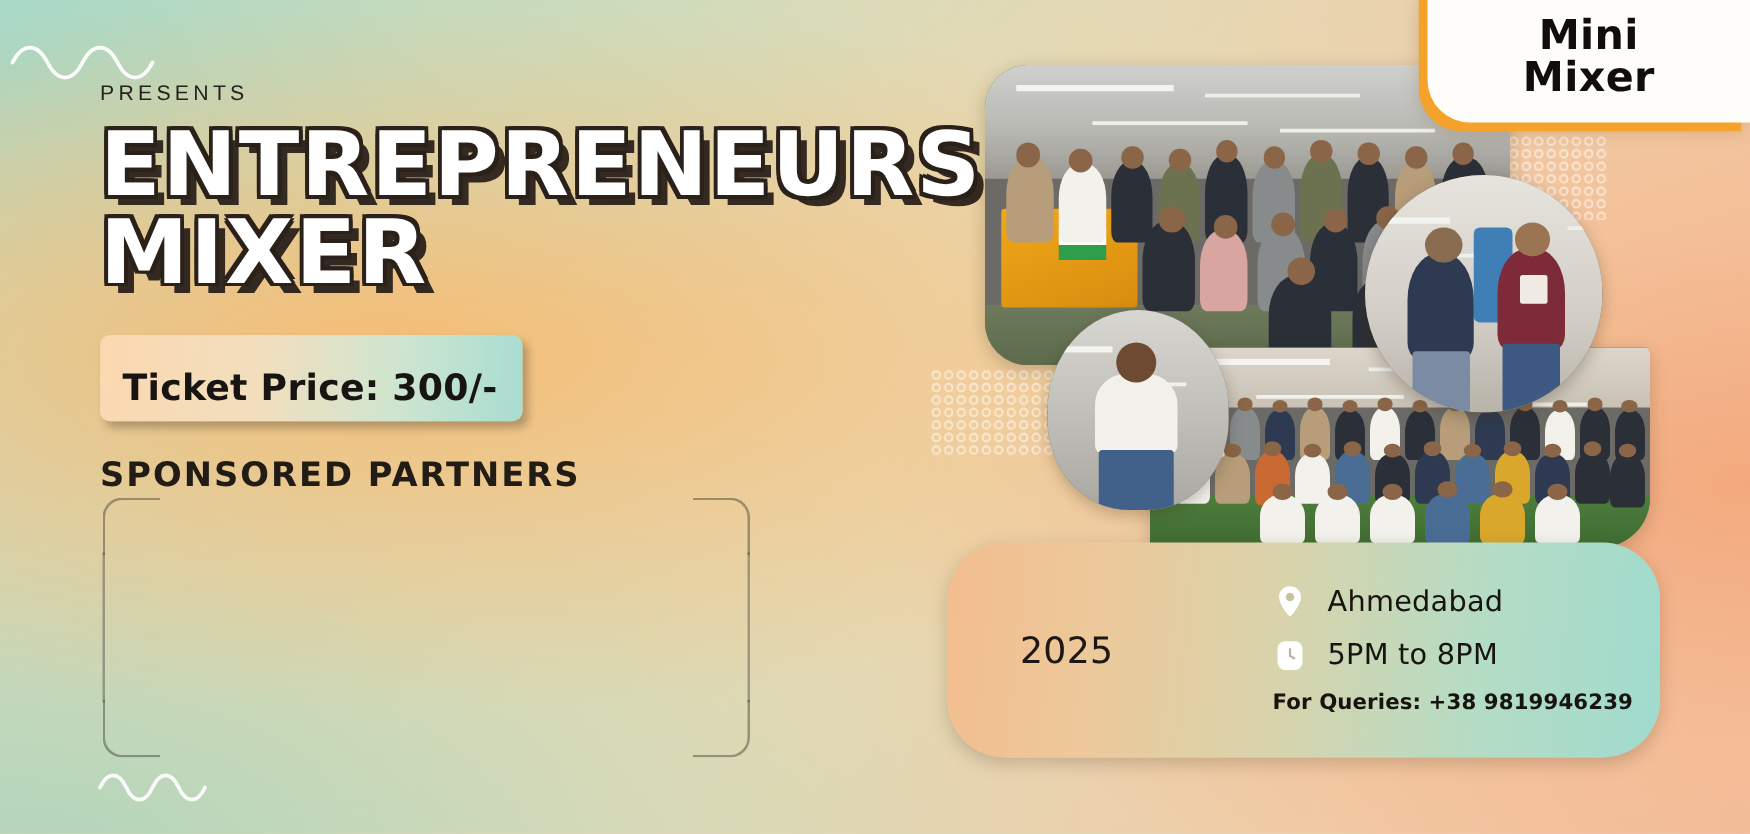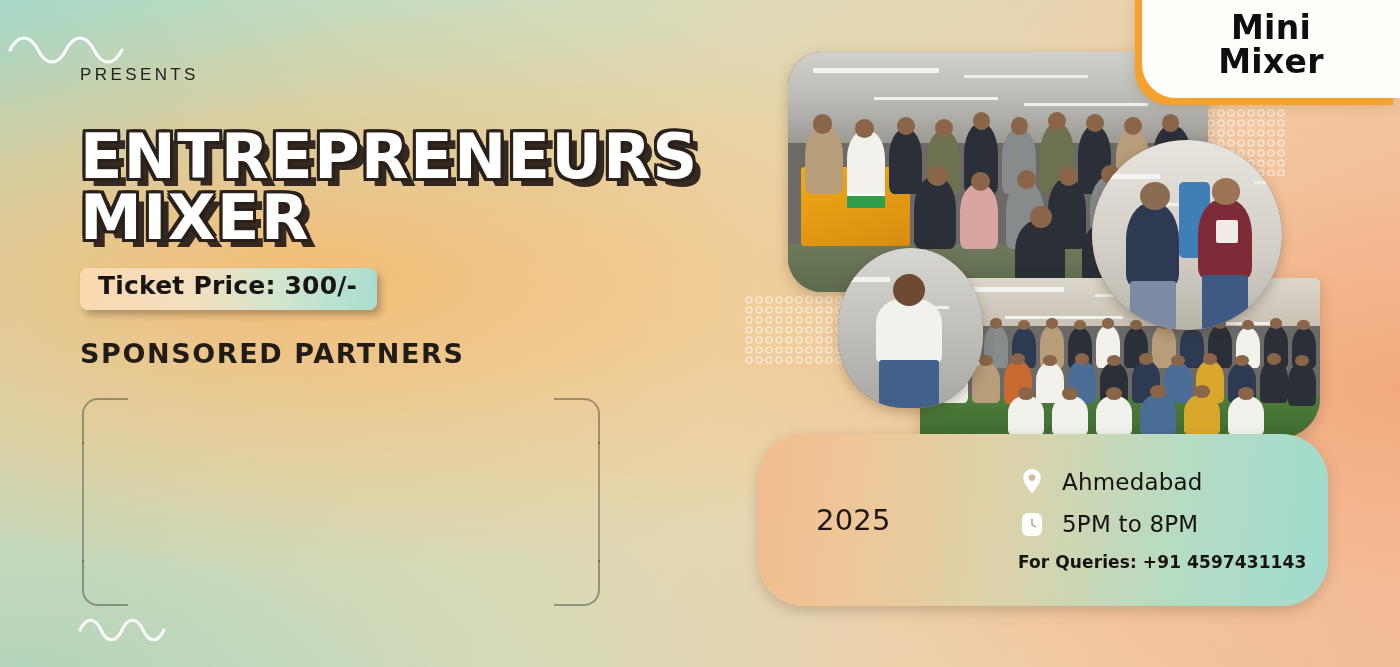--- a/index.html
+++ b/index.html
@@ -40,44 +40,44 @@
     color:#ffffff; line-height:1.05; margin-top:2px;
     text-shadow:0 1px 2px rgba(120,100,70,.25);
     font-family:"DejaVu Sans", sans-serif;
   }
   .brand-presents {
     font-size:17px; font-weight:normal; letter-spacing:3.4px;
     color:#26211c; margin-top:8px; line-height:1;
   }
 
   .headline {
-    margin-top:44px;
+    margin-top:14px;
     font-family:"DejaVu Sans", sans-serif;
     font-weight:bold;
-    font-size:62px;
+    font-size:71px;
     line-height:0.98;
     letter-spacing:1.5px;
     color:#ffffff;
     text-shadow:
       3px 0 0 #2a211a, -3px 0 0 #2a211a,
       0 3px 0 #2a211a, 0 -3px 0 #2a211a,
       3px 3px 0 #2a211a, -3px 3px 0 #2a211a,
       3px -3px 0 #2a211a, -3px -3px 0 #2a211a,
       8px 8px 0 rgba(42,33,26,0.95);
   }
   .headline-l2 { display:block; }
 
   .ticket-badge {
     display:inline-block;
-    margin-top:19px;
-    padding:3px 20px 10px 18px;
+    margin-top:32px;
+    padding:25px 20px 10px 18px;
     border-radius:8px;
     background:linear-gradient(95deg, #fbd8b0 0%, #f2dfbe 38%, #cfe5d0 70%, #a8ddd0 100%);
     box-shadow:4px 5px 7px rgba(60,50,35,0.33);
-    font-size:25px; font-weight:bold; color:#171411;
+    font-size:29px; font-weight:bold; color:#171411;
     letter-spacing:0.2px;
     font-family:"DejaVu Sans", sans-serif;
   }
 
   .partners-title {
     margin-top:28px;
     font-size:27px; font-weight:bold; letter-spacing:1.6px;
     color:#221c16;
     font-family:"DejaVu Sans", sans-serif;
   }
@@ -459,17 +459,17 @@
       <div class="info-row">
         <span class="ic">
           <svg width="24" height="27" viewBox="0 0 24 27">
             <rect x="2" y="2" width="20" height="23" rx="6" fill="#ffffff"></rect>
             <path d="M12 8.2v5.4l3.4 2.1" fill="none" stroke="#b9b2a0" stroke-width="1.8" stroke-linecap="round"></path>
           </svg>
         </span>
         <span class="txt">5PM to 8PM</span>
       </div>
 
-      <div class="info-queries">For Queries: +91 4597431143</div>
+      <div class="info-queries">For Queries: +38 9819946239</div>
     </div>
   </div>
 
 </div>
 
 </body></html>

